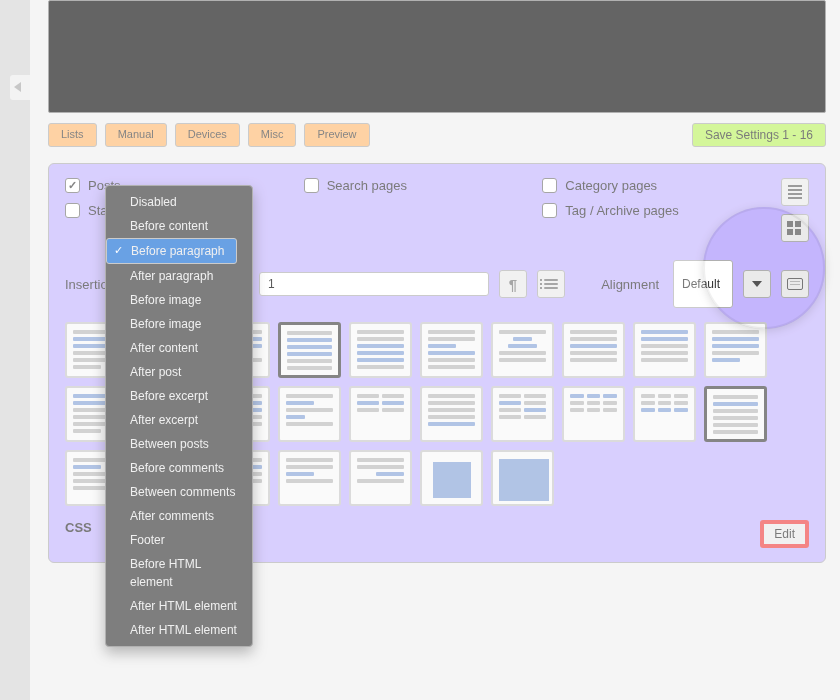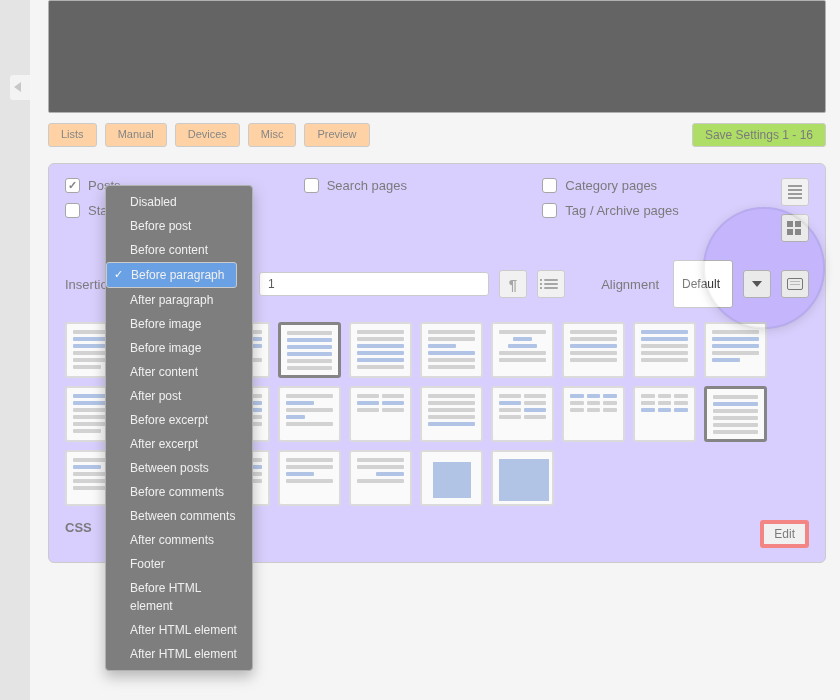--- a/index.html
+++ b/index.html
@@ -5,21 +5,21 @@
 * { box-sizing: border-box; margin: 0; padding: 0; }
 body { font-family: -apple-system, Helvetica, Arial, sans-serif; font-size: 13px; background: #f0f0f0; color: #333; position: relative; width: 840px; height: 700px; overflow: hidden; }
 .sidebar { position: absolute; left: 0; top: 0; width: 30px; height: 100%; background: #d6d6d6; }
 .sidebar-tab { position: absolute; left: 10px; top: 75px; width: 20px; height: 25px; background: #ededed; border-radius: 3px 0 0 3px; }
 .sidebar-tab::before { content: ""; position: absolute; left: 4px; top: 7px; border-top: 5px solid transparent; border-bottom: 5px solid transparent; border-right: 7px solid #aaa; }
 .main { position: absolute; left: 48px; top: 0; right: 14px; }
 .blackbox { background: #111; height: 113px; border-radius: 2px; border: 1px solid #888; }
 .tabbar { display: flex; gap: 8px; margin-top: 10px; }
 .tab { background: #fdba74; border: 1px solid #b0b0b0; border-radius: 3px; padding: 4px 12px; color: #444; cursor: pointer; font-size: 11px; }
 .tabbar .spacer { flex: 1; }
-.savebtn { background: #84cc16; border: 1px solid #b0b0b0; border-radius: 3px; padding: 4px 12px; font-size: 12px; }
+.savebtn { background: #bef264; border: 1px solid #b0b0b0; border-radius: 3px; padding: 4px 12px; font-size: 12px; }
 .panel { border: 1px solid #b0b0b0; border-radius: 6px; padding: 14px 16px; margin-top: 16px; background: #c4b5fd; }
 .row1 { display: flex; align-items: flex-start; gap: 20px; }
 .col { flex: 1; display: flex; flex-direction: column; gap: 10px; }
 .chk { display: flex; align-items: center; gap: 8px; }
 .chk .box { width: 15px; height: 15px; border: 1.5px solid #777; border-radius: 3px; display: inline-flex; align-items: center; justify-content: center; background: #fff; }
 .chk .box.checked::after { content: "✓"; font-size: 11px; color: #444; font-weight: bold; }
 .iconbtn { width: 28px; height: 28px; border: 1px solid #b0b0b0; border-radius: 3px; background: #eaeaea; display: inline-flex; align-items: center; justify-content: center; }
 .rightcol { display: flex; flex-direction: column; gap: 8px; align-items: flex-end; }
 .row2 { display: flex; align-items: center; gap: 10px; margin-top: 18px; }
 .row2 .label { margin-right: 4px; }
@@ -400,21 +400,20 @@
       <span class="csslabel">CSS</span>
       <span class="code">r: both;</span>
       <span class="spc"></span>
       <span class="editbtn">Edit</span>
     </div>
   </div>
 </div>
 
 <div class="ddmenu">
   <div class="dditem">Disabled</div>
-  <div class="dditem">Before post</div>
   <div class="dditem">Before content</div>
   <div class="dditem sel">Before paragraph</div>
   <div class="dditem">After paragraph</div>
   <div class="dditem">Before image</div>
   <div class="dditem">Before image</div>
   <div class="dditem">After content</div>
   <div class="dditem">After post</div>
   <div class="dditem">Before excerpt</div>
   <div class="dditem">After excerpt</div>
   <div class="dditem">Between posts</div>

